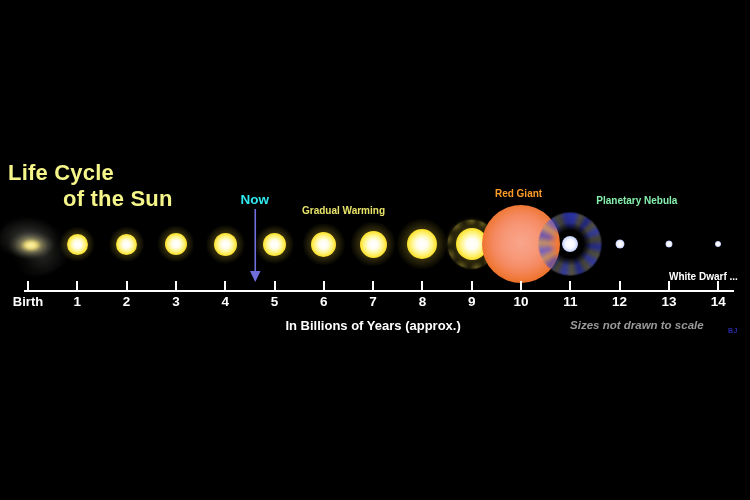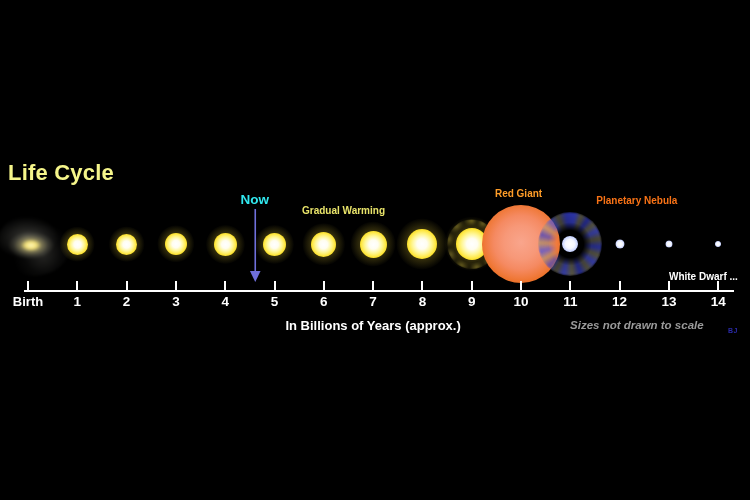--- a/index.html
+++ b/index.html
@@ -139,21 +139,21 @@
     position: absolute;
     font-weight: bold;
     font-size: 10px;
     white-space: nowrap;
     transform: translateX(-50%);
     z-index: 25;
     pointer-events: none;
   }
   #label-gradual-warming { color: #e9e46a; }
   #label-red-giant       { color: #ff9d28; }
-  #label-planetary-nebula{ color: #f97316; }
+  #label-planetary-nebula{ color: #86efac; }
   #label-white-dwarf     { color: #ffffff; font-weight: bold; }
 
   
   #now-marker {
     position: absolute;
     z-index: 26;
     transform: translateX(-50%);
     text-align: center;
   }
   #now-label {
@@ -217,20 +217,21 @@
     z-index: 21;
   }
 </style>
 </head>
 <body>
 
 <div id="stage">
 
   <div id="title">
     <div class="title-line line1">Life Cycle</div>
+    <div class="title-line line2">of the Sun</div>
   </div>
 
   <div id="objects">
       <div id="birth-nebula" style="left: 34px; top: 244px; width: 74px; height: 64px;"></div>
       <div class="obj" style="left: 77.3px; top: 244px; width: 21px; height: 21px;">
         <div class="star-halo" style="width: 35.7px; height: 35.7px;"></div>
         <div class="star" style="position: absolute; left: 50%; top: 50%; transform: translate(-50%, -50%); width: 21px; height: 21px;"></div>
       </div>
       <div class="obj" style="left: 126.6px; top: 244px; width: 21px; height: 21px;">
         <div class="star-halo" style="width: 35.7px; height: 35.7px;"></div>

